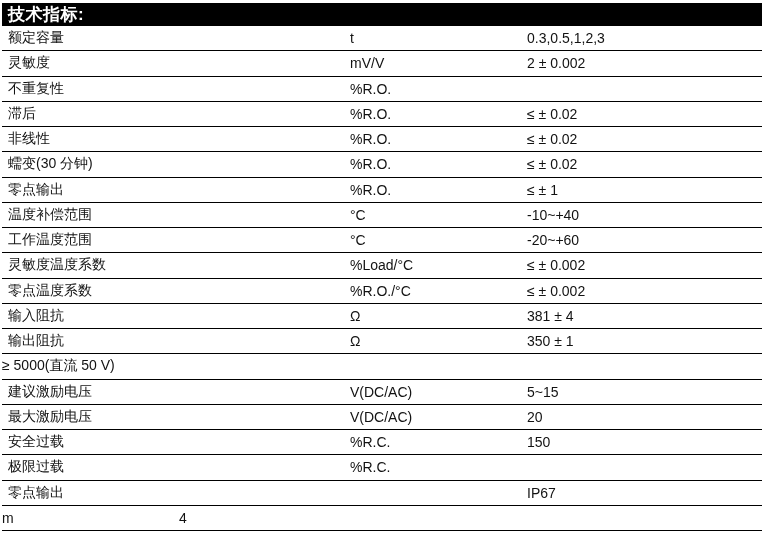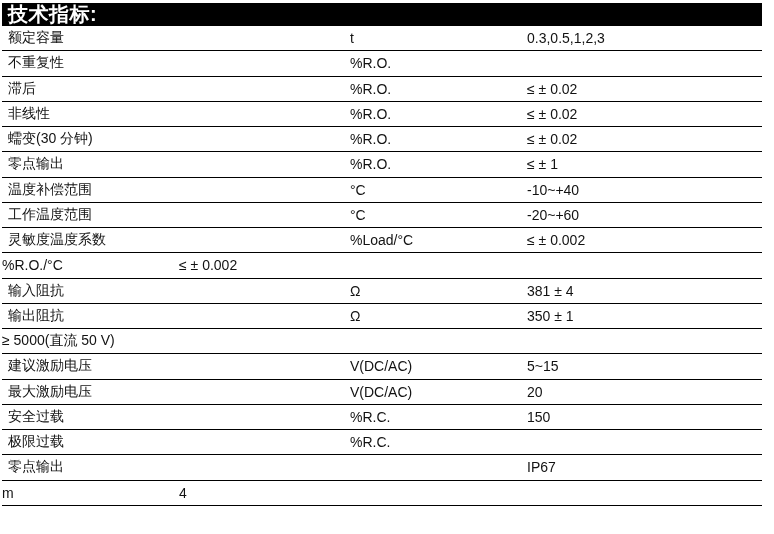--- a/index.html
+++ b/index.html
@@ -21,21 +21,21 @@
     top: 3px;
     width: 760px;
     height: 23px;
     background: #000000;
     display: flex;
     align-items: center;
   }
   .header-title {
     color: #ffffff;
     font-weight: bold;
-    font-size: 20px;
+    font-size: 17px;
     padding-left: 6px;
     letter-spacing: 0.5px;
   }
   .spec-table {
     position: absolute;
     left: 2px;
     top: 26px;
     width: 760px;
   }
   .row {
@@ -57,20 +57,25 @@
 
 <div class="page">
   <div class="header-bar">
     <span class="header-title">技术指标:</span>
   </div>
   <div class="spec-table" id="spec-table">
       <div class="row">
         <span class="cell c0">额定容量</span>
         <span class="cell c1">t</span>
         <span class="cell c2">0.3,0.5,1,2,3</span>
+      </div>
+      <div class="row">
+        <span class="cell c0">灵敏度</span>
+        <span class="cell c1">mV/V</span>
+        <span class="cell c2">2 ± 0.002</span>
       </div>
       <div class="row">
         <span class="cell c0">不重复性</span>
         <span class="cell c1">%R.O.</span>
       </div>
       <div class="row">
         <span class="cell c0">滞后</span>
         <span class="cell c1">%R.O.</span>
         <span class="cell c2">≤ ± 0.02</span>
       </div>
@@ -98,20 +103,21 @@
         <span class="cell c0">工作温度范围</span>
         <span class="cell c1">°C</span>
         <span class="cell c2">-20~+60</span>
       </div>
       <div class="row">
         <span class="cell c0">灵敏度温度系数</span>
         <span class="cell c1">%Load/°C</span>
         <span class="cell c2">≤ ± 0.002</span>
       </div>
       <div class="row">
+        <span class="cell c0">零点温度系数</span>
         <span class="cell c1">%R.O./°C</span>
         <span class="cell c2">≤ ± 0.002</span>
       </div>
       <div class="row">
         <span class="cell c0">输入阻抗</span>
         <span class="cell c1">Ω</span>
         <span class="cell c2">381 ± 4</span>
       </div>
       <div class="row">
         <span class="cell c0">输出阻抗</span>

